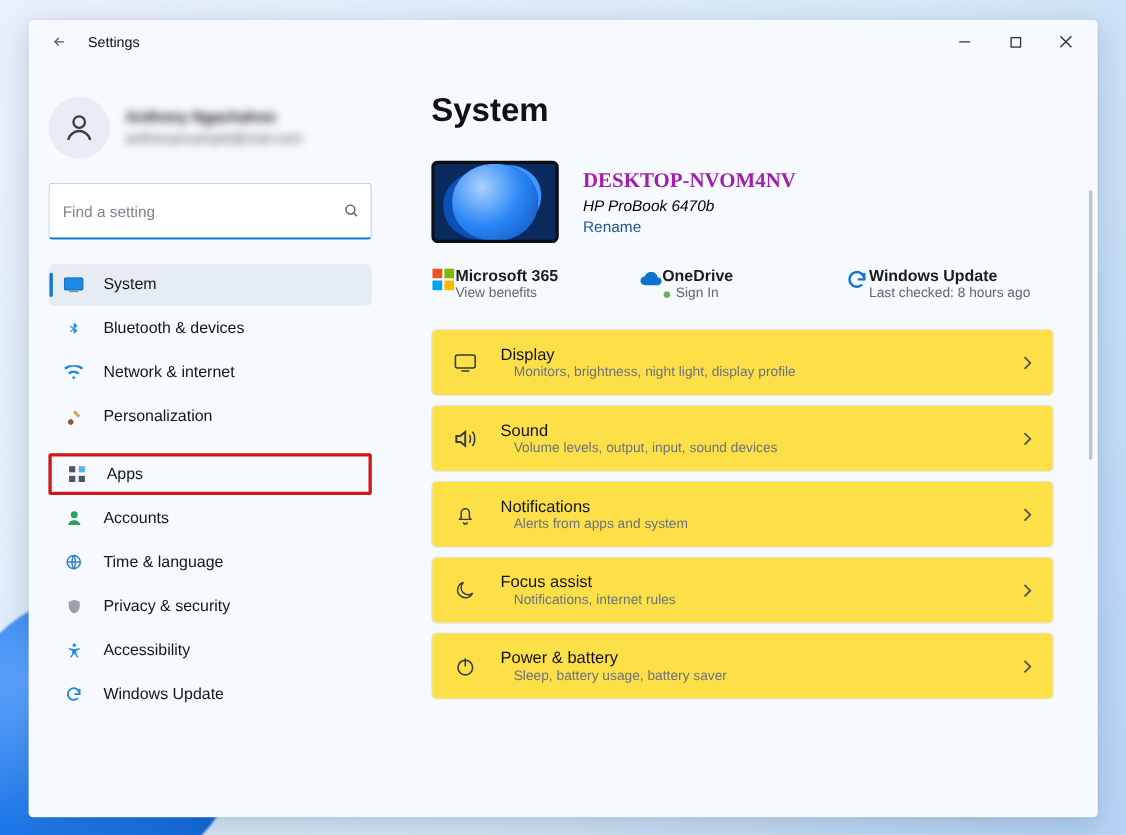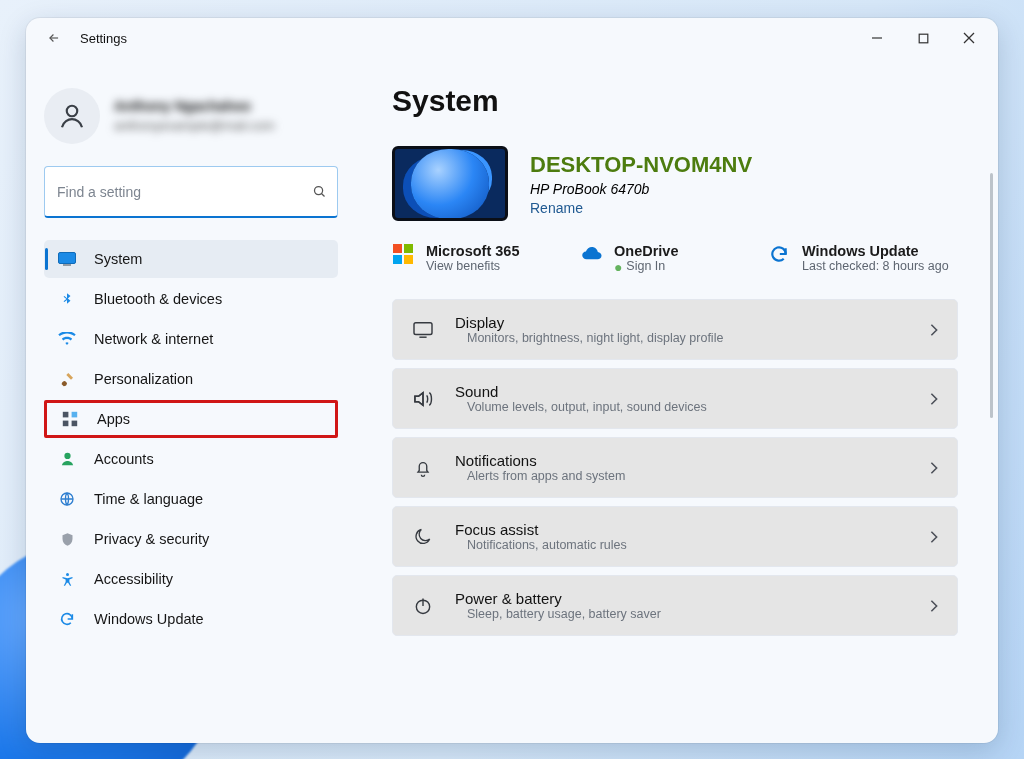--- a/index.html
+++ b/index.html
@@ -8,21 +8,21 @@
     width: 1024px; height: 759px; overflow: hidden; position: relative;
   }
   .corner-swirl {
     position:absolute; left:-40px; bottom:-40px; width:260px; height:260px;
     border-radius:50%;
     background: radial-gradient(circle at 30% 30%, #66a9ff, #1c78ea 55%, #0e5ecd);
     filter: blur(1px);
   }
   .window {
     position: absolute; left: 26px; top: 18px; width: 972px; height: 725px;
-    background: #f6f9fd; border-radius: 14px;
+    background: #f6f9fd; border-radius: 4px;
     box-shadow: 0 8px 28px rgba(0,40,80,.18), 0 0 0 1px rgba(0,0,0,.05);
     display: flex; flex-direction: column;
   }
   .titlebar {
     height: 40px; display: flex; align-items: center; padding: 0 6px 0 14px;
   }
   .back-btn { width: 28px; height: 28px; display:flex; align-items:center; justify-content:center; color:#555; border-radius:4px; }
   .title { margin-left: 12px; font-size: 13px; color:#111; }
   .win-controls { margin-left: auto; display:flex; }
   .win-btn { width: 46px; height: 34px; display:flex; align-items:center; justify-content:center; color:#333; }
@@ -48,53 +48,53 @@
   .nav-item {
     display:flex; align-items:center; gap:18px; height:38px; padding:0 14px;
     border-radius:5px; font-size:14.5px; color:#161616; cursor:default; position:relative;
   }
   .nav-item.active { background:#e6ecf3; }
   .nav-item.active::before {
     content:""; position:absolute; left:1px; top:8px; bottom:8px; width:3px;
     background:#0b74d1; border-radius:3px;
   }
   .nav-item .ico { width:18px; height:18px; display:flex; align-items:center; justify-content:center; }
-  .highlight-box { border:3px solid #d01616; border-radius:2px; }
+  .highlight-box { border:3px solid #d01616; border-radius:2px;margin-top:12px; }
 
   .main { flex:1; padding: 26px 30px 10px 36px; display:flex; flex-direction:column; min-height:0; }
   .page-title { font-size:30px; font-weight:600; color:#111; margin-bottom:28px; }
   .main-scroll { flex:1; overflow-y:auto; padding-right:10px; }
 
   .device-row { display:flex; align-items:center; gap:22px; margin-bottom:22px; }
   .device-thumb {
     width:116px; height:75px; background:#0a2a5e; border:3px solid #0b0f17; border-radius:6px;
     display:flex; align-items:center; justify-content:center; overflow:hidden;
   }
   .blob {
     width:78px; height:70px; border-radius:48%;
     background: radial-gradient(circle at 35% 30%, #a9d2ff, #2b86f5 50%, #0c4fb7);
     box-shadow: -12px 3px 0 -4px #0c4fb7, 10px -6px 0 -7px #3a95ff;
   }
   .device-info { display:flex; flex-direction:column; gap:3px; }
-  .device-name { font-size:22px; font-weight:600; color:#4d7c0f; }
+  .device-name { font-size:19px; font-weight:600; color:#a21caf;font-family:Liberation Serif, serif; }
   .device-model { font-size:14px; color:#000000;font-style:italic; }
   .rename { font-size:14px; color:#205a92; }
 
   .info-row { display:flex; gap:38px; margin-bottom:24px; flex-wrap:wrap; }
-  .info-card { display:flex; gap:12px; align-items:flex-start; min-width:150px; }
+  .info-card { display:flex; gap:0; align-items:flex-start; min-width:150px; }
   .info-card .ic { width:22px; height:22px; display:flex; align-items:center; justify-content:center; }
   .info-card .texts { display:flex; flex-direction:column; }
   .info-card .t1 { font-size:14.5px; font-weight:600; color:#1b1b1b; }
   .info-card .t2 { font-size:12.5px; color:#5e6671; }
   .info-card .t2 .dot{color:#64b35f; font-size:14px; vertical-align:middle;}
 
   .setting-list { display:flex; flex-direction:column; gap:8px; }
   .setting-item {
     display:flex; align-items:center; gap:20px;
-    background:#e5e5e5; border:1px solid #e3e7ee; border-radius:5px;
+    background:#fde047; border:1px solid #e3e7ee; border-radius:5px;
     padding:14px 18px;
   }
   .setting-item .sico { width:24px; height:24px; color:#363a40; display:flex; align-items:center; justify-content:center; }
   .setting-item .stexts { flex:1; display:flex; flex-direction:column; }
   .setting-item .st1 { font-size:15px; color:#121212; }
   .setting-item .st2 { font-size:12.5px; color:#6c737d;margin-left:12px; }
   .setting-item .chev { color:#4c5059; }
 
   .scrollbar-ind {
     position:absolute; right:5px; top:155px; width:3px; height:245px;
@@ -369,21 +369,21 @@
           </div>
 
           <div class="setting-item">
             <div class="sico">
               <svg width="20" height="20" viewBox="0 0 24 24" fill="none" stroke="currentColor" stroke-width="1.6">
                   <path d="M20 14.5A8.5 8.5 0 1110 3a7 7 0 0010 11.5z"></path>
                 </svg>
             </div>
             <div class="stexts">
               <span class="st1">Focus assist</span>
-              <span class="st2">Notifications, automatic rules</span>
+              <span class="st2">Notifications, internet rules</span>
             </div>
             <div class="chev">
               <svg width="10" height="14" viewBox="0 0 10 16" fill="none" stroke="currentColor" stroke-width="1.8">
                   <path d="M2 2l6 6-6 6"></path>
                 </svg>
             </div>
           </div>
 
           <div class="setting-item">
             <div class="sico">

